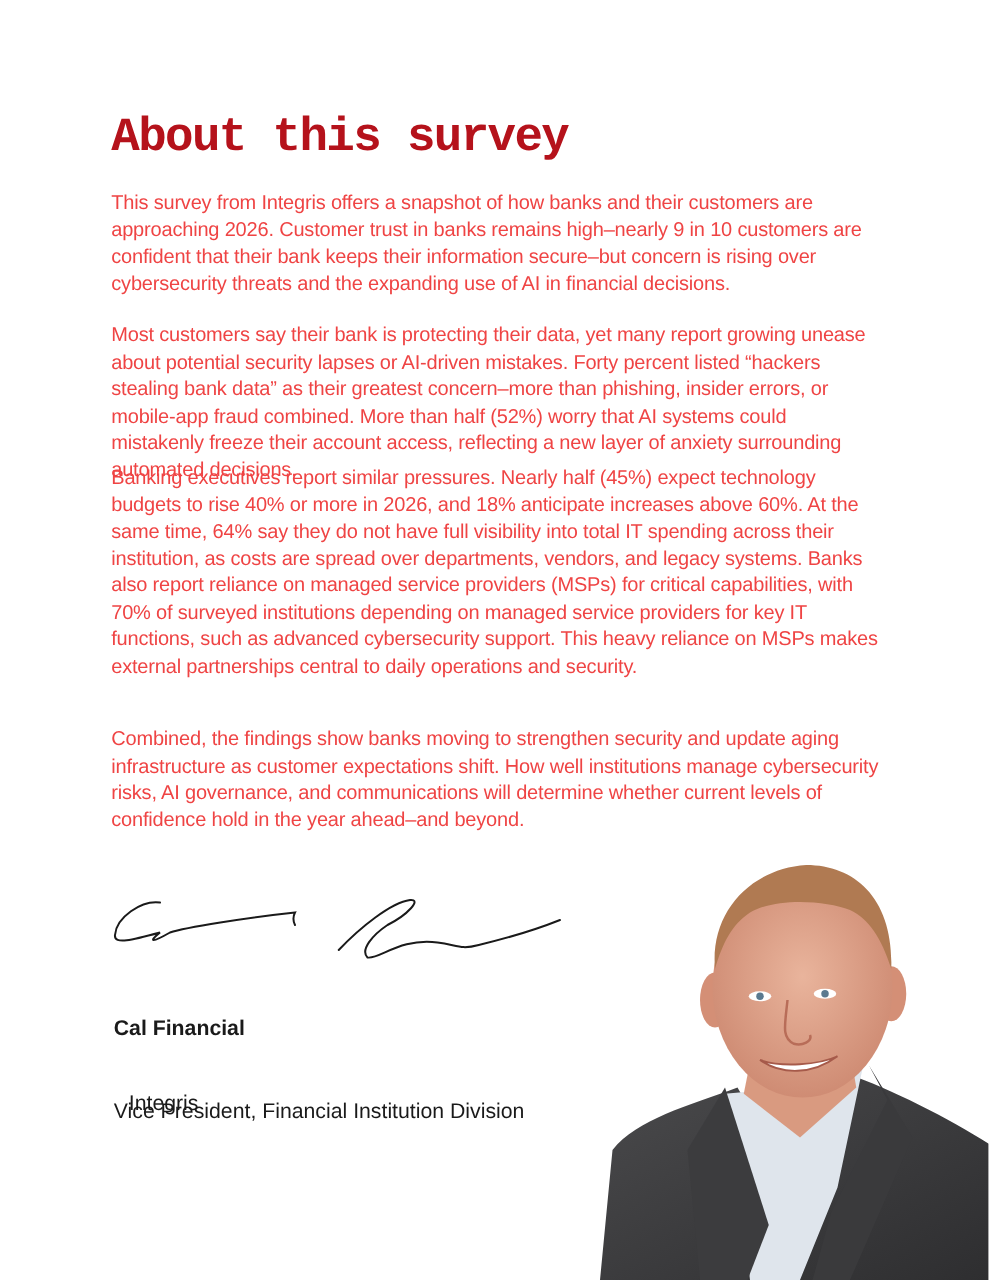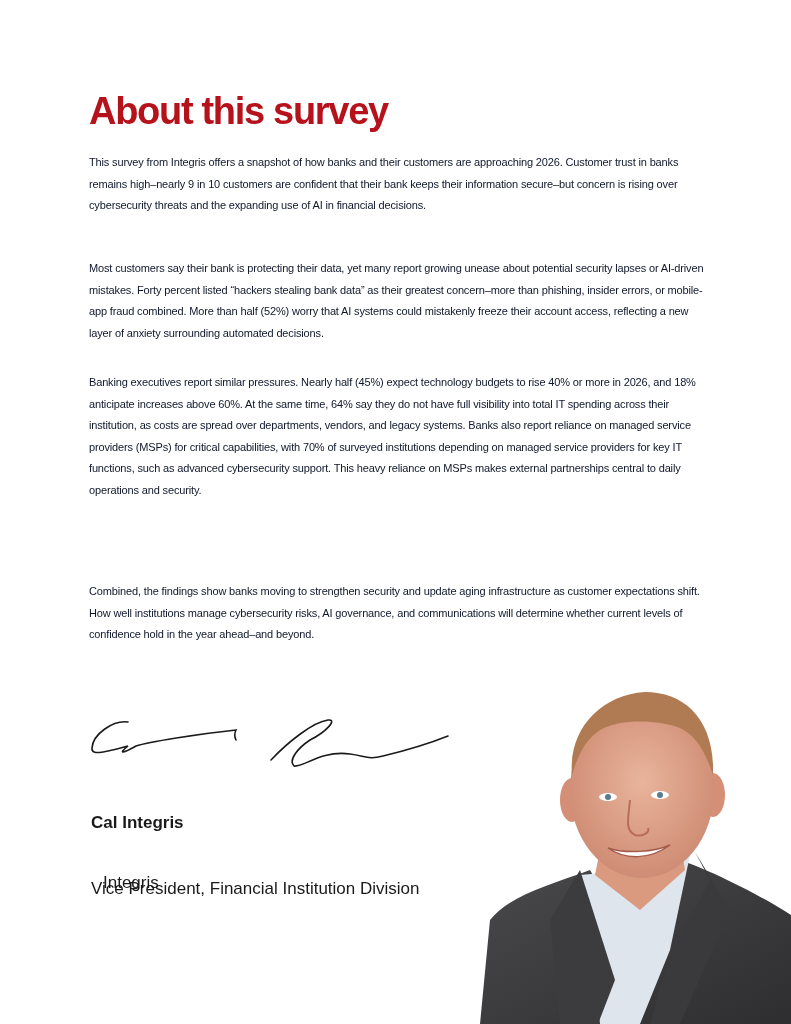--- a/index.html
+++ b/index.html
@@ -1,22 +1,22 @@
 <!DOCTYPE html>
 <html><head>
   <meta charset="utf-8">
   <style>
     html, body { margin: 0; padding: 0; background: #ffffff; }
     body { width: 791px; height: 1024px; position: relative; overflow: hidden;
            font-family: "Liberation Sans", sans-serif; color: #1c1c1c; }
     .title { position: absolute; left: 89px; top: 86px; margin: 0;
-             font-family: Liberation Sans, sans-serif; font-weight: 700;
+             font-family: Liberation Mono, monospace; font-weight: 700;
              font-size: 38px; letter-spacing: -1.3px; color: #b5121b; line-height: 50px; }
     .body-text { position: absolute; left: 89px; width: 615px; margin: 0;
-                 font-size: 11px; line-height: 21.5px; letter-spacing: -0.15px; color: #0f172a; }
+                 font-size: 16px; line-height: 21.5px; letter-spacing: -0.15px; color: #ef4444; }
     #p1 { top: 152px; }
     #p2 { top: 258px; }
     #p3 { top: 372px; }
     #p4 { top: 581px; }
     .signature { position: absolute; left: 88px; top: 712px; width: 370px; height: 60px; }
     .sig-name { position: absolute; left: 91px; top: 813px; margin: 0; font-weight: 700;
                 font-size: 17px; color: #1a1a1a; }
     .sig-title { position: absolute; left: 91px; top: 879px; margin: 0; font-size: 17px; color: #1a1a1a; }
     .sig-org { position: absolute; left: 91px; top: 861px; margin: 12px; font-size: 17px; color: #1a1a1a; }
     .photo { position: absolute; left: 480px; top: 680px; width: 311px; height: 344px; }
@@ -29,21 +29,21 @@
 <p class="body-text" id="p1">This survey from Integris offers a snapshot of how banks and their customers are approaching 2026. Customer trust in banks remains high–nearly 9 in 10 customers are confident that their bank keeps their information secure–but concern is rising over cybersecurity threats and the expanding use of AI in financial decisions.</p>
 <p class="body-text" id="p2">Most customers say their bank is protecting their data, yet many report growing unease about potential security lapses or AI-driven mistakes. Forty percent listed “hackers stealing bank data” as their greatest concern–more than phishing, insider errors, or mobile-app fraud combined. More than half (52%) worry that AI systems could mistakenly freeze their account access, reflecting a new layer of anxiety surrounding automated decisions.</p>
 <p class="body-text" id="p3">Banking executives report similar pressures. Nearly half (45%) expect technology budgets to rise 40% or more in 2026, and 18% anticipate increases above 60%. At the same time, 64% say they do not have full visibility into total IT spending across their institution, as costs are spread over departments, vendors, and legacy systems. Banks also report reliance on managed service providers (MSPs) for critical capabilities, with 70% of surveyed institutions depending on managed service providers for key IT functions, such as advanced cybersecurity support. This heavy reliance on MSPs makes external partnerships central to daily operations and security.</p>
 <p class="body-text" id="p4">Combined, the findings show banks moving to strengthen security and update aging infrastructure as customer expectations shift. How well institutions manage cybersecurity risks, AI governance, and communications will determine whether current levels of confidence hold in the year ahead–and beyond.</p>
 
 <svg class="signature" viewBox="0 0 370 60">
   <path d="M40 10 C 25 8, 5 22, 4 36 C 3 44, 18 40, 40 34 C 30 42, 34 42, 48 34 C 60 30, 110 22, 148 18 C 146 22, 147 26, 148 28" fill="none" stroke="#1a1a1a" stroke-width="1.6" stroke-linecap="round"></path>
   <path d="M183 48 C 200 30, 225 10, 240 8 C 250 7, 238 20, 222 28 C 210 36, 200 48, 206 54 C 215 56, 232 38, 262 42 C 278 44, 280 48, 295 44 C 320 38, 345 30, 360 24" fill="none" stroke="#1a1a1a" stroke-width="1.6" stroke-linecap="round"></path>
 </svg>
 
-<p class="sig-name">Cal Integris</p>
+<p class="sig-name">Cal Financial</p>
 <p class="sig-title">Vice President, Financial Institution Division</p>
 <p class="sig-org">Integris</p>
 
 <svg class="photo" viewBox="0 0 311 344">
   <defs>
     <radialGradient id="skin" cx="50%" cy="45%" r="55%">
       <stop offset="0%" stop-color="#e9b49c"></stop>
       <stop offset="100%" stop-color="#cf8c74"></stop>
     </radialGradient>
     <linearGradient id="jacket" x1="0" y1="0" x2="1" y2="1">

